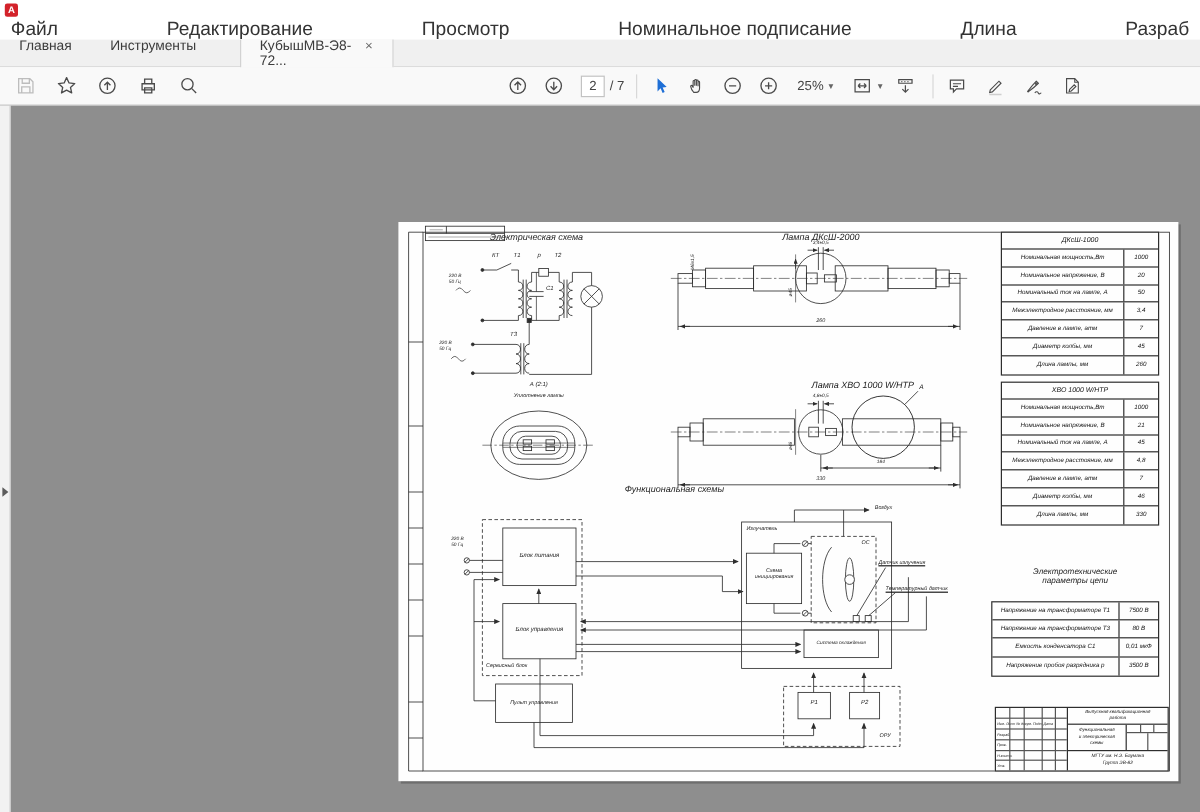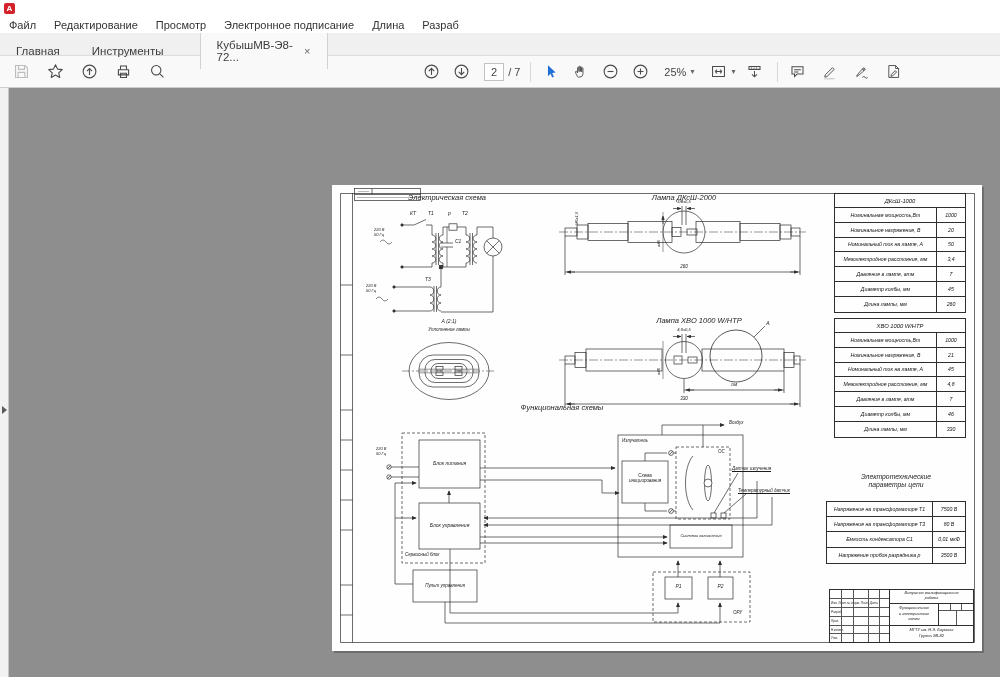--- a/index.html
+++ b/index.html
@@ -1,24 +1,24 @@
 <!DOCTYPE html>
 <html><head>
 <meta charset="utf-8">
 <style>
   * { box-sizing: border-box; margin: 0; padding: 0; }
   html,body { width:1000px; height:677px; overflow:hidden; font-family:"Liberation Sans",sans-serif; background:#fff; }
 
   
   .titlebar { height:16px; display:flex; align-items:center; gap:6px; padding-left:4px; font-size:10.5px; color:#333; background:#fff; }
   .pdf-badge { width:11px; height:11px; background:#d3222a; border-radius:2px; color:#fff; font-size:8px; font-weight:bold; text-align:center; line-height:11px; }
-  .menubar { height:17px; display:flex; align-items:center; background:#fff; font-size:11px; color:#333; }
+  .menubar { height:17px; display:flex; align-items:center; background:#fff; font-size:16px; color:#333;justify-content:space-between; }
   .menubar .mi { padding:0 9px; cursor:default; }
   .tabbar { height:23px; background:#f0f0f0; display:flex; align-items:stretch; font-size:11.5px; color:#3c3c3c; border-bottom:1px solid #dcdcdc; }
-  .tab { padding:18px 16px; display:flex; align-items:center; }
+  .tab { padding:0 16px; display:flex; align-items:flex-start; }
   .tab.doc { background:#f9f9f9; border-left:1px solid #d2d2d2; border-right:1px solid #d2d2d2; margin-left:20px; width:128px; justify-content:space-between; margin-bottom:-1px; }
   .tab.doc .close { color:#666; font-size:11px; padding-left:8px; }
   .toolbar { height:32px; background:#f9f9f9; border-bottom:1px solid #cfcfcf; display:flex; align-items:center; padding-left:8px; }
   .tbtn { width:26px; height:26px; display:flex; align-items:center; justify-content:center; flex:0 0 auto; }
   .tbtn svg { width:17px; height:17px; }
   .sep { width:1px; height:20px; background:#d8d8d8; margin:0 6px; flex:0 0 auto; }
   .pagebox { font-size:11px; color:#444; border:1px solid #c2c2c2; background:#fff; padding:0 6px; height:18px; line-height:16px; margin-right:4px; }
   .pagetotal { font-size:11px; color:#444; margin-right:4px; }
   .zoomdrop { font-size:11px; color:#444; display:flex; align-items:center; gap:4px; padding:0 5px; height:20px; }
   .caret { font-size:8px; color:#666; }
@@ -74,21 +74,21 @@
 <body>
 
 <div class="titlebar">
   <div class="pdf-badge">A</div>
 </div>
 
 <div class="menubar">
   <span class="mi">Файл</span>
   <span class="mi">Редактирование</span>
   <span class="mi">Просмотр</span>
-  <span class="mi">Электронное подписание</span>
+  <span class="mi">Номинальное подписание</span>
   <span class="mi">Длина</span>
   <span class="mi">Разраб</span>
 </div>
 
 <div class="tabbar">
   <div class="tab">
       <span>Главная</span>
     </div>
   <div class="tab">
       <span>Инструменты</span>
@@ -448,21 +448,21 @@
 
     <div class="dt t50 c" style="left:82px;top:134px;width:70px">А (2:1)</div>
     <div class="dt t45 c" style="left:70px;top:142px;width:94px">Уплотнение лампы</div>
 
     <div class="dt t75 c" style="left:288px;top:9px;width:128px">Лампа ДКсШ-2000</div>
     <div class="dt t40 c" style="left:330px;top:15px;width:44px">3,4±0,5</div>
     <div class="dt t45 c" style="left:330px;top:79px;width:44px">260</div>
     <div class="dt t40 rot" style="left:325px;top:62px">ø45</div>
     <div class="dt t40 rot" style="left:243px;top:40px">М6х1,5</div>
 
-    <div class="dt t75 c" style="left:292px;top:132px;width:150px">Лампа ХВО 1000 W/НТР</div>
+    <div class="dt t75 c" style="left:312px;top:132px;width:150px">Лампа ХВО 1000 W/НТР</div>
     <div class="dt t40 c" style="left:330px;top:143px;width:44px">4,8±0,5</div>
     <div class="dt t55" style="left:434px;top:135px">А</div>
     <div class="dt t40 rot" style="left:325px;top:190px">ø46</div>
     <div class="dt t40 c" style="left:386px;top:198px;width:32px">184</div>
     <div class="dt t45 c" style="left:330px;top:211px;width:44px">330</div>
 
     <div class="dt t75 c" style="left:180px;top:219px;width:100px">Функциональная схемы</div>
     <div class="dt t50 c" style="left:89px;top:276px;width:57px">Блок питания</div>
     <div class="dt t50 c" style="left:89px;top:338px;width:57px">Блок управления</div>
     <div class="dt t45" style="left:73px;top:367px">Сервисный блок</div>

